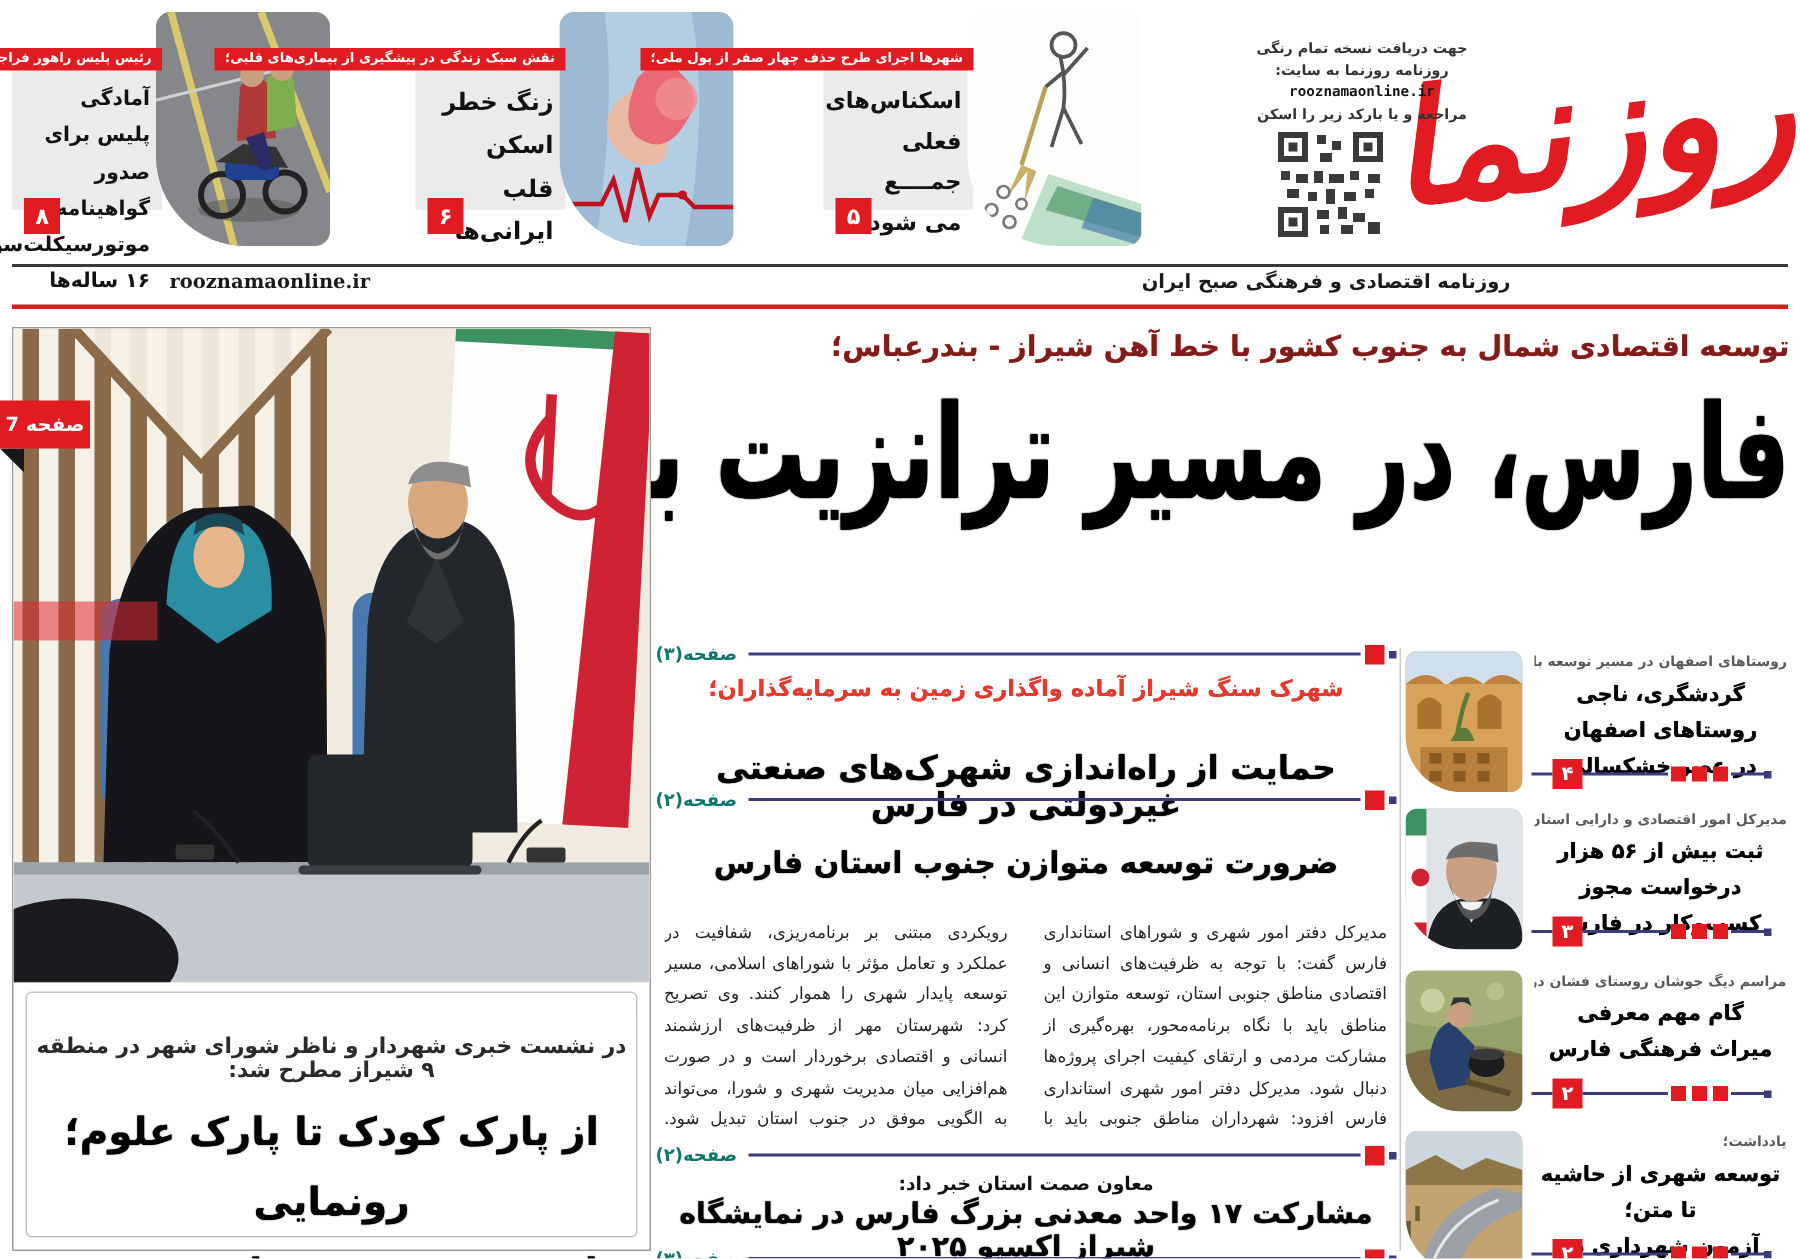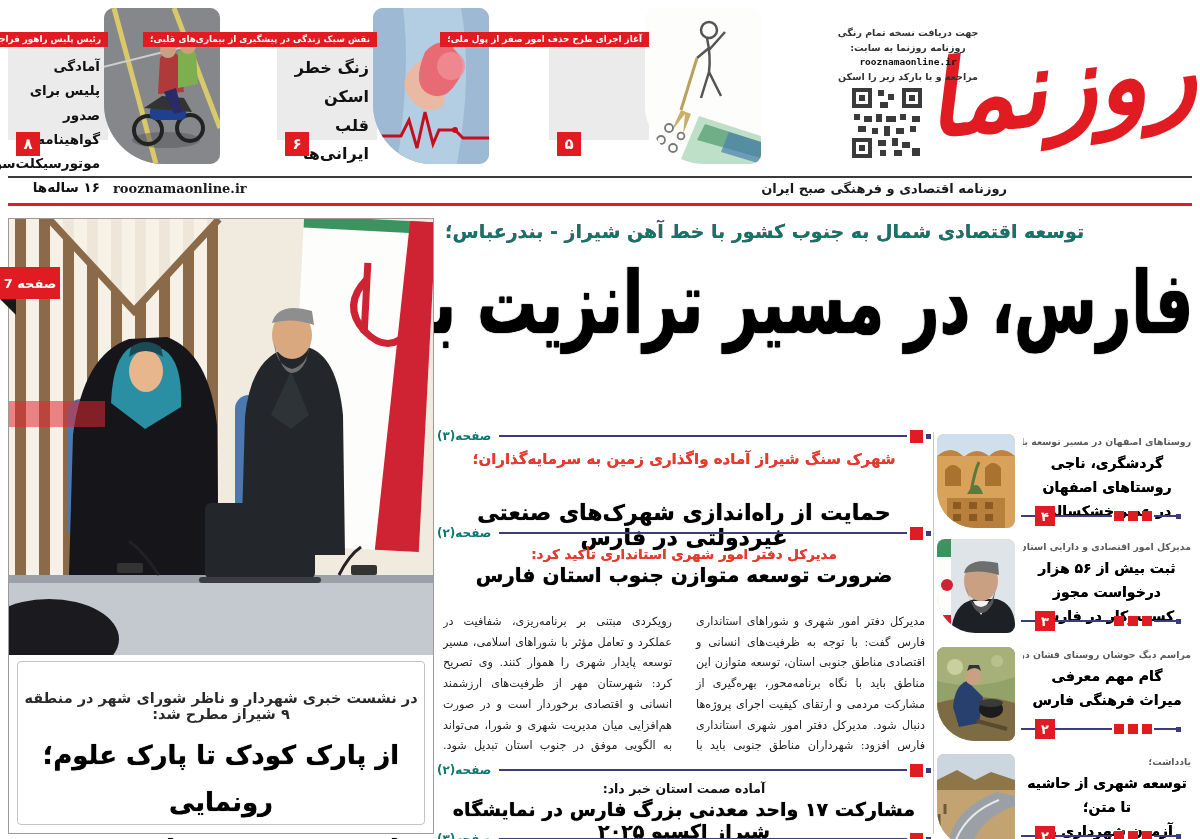--- a/index.html
+++ b/index.html
@@ -29,21 +29,21 @@
            justify-content:center;}
   
   .datebar{left:8px;right:8px;top:176px;height:25px;border-top:2px solid #3a3a3a;
            border-bottom:3px solid #e11b22;}
   .datebar span{position:absolute;top:3px;font-size:13px;font-weight:bold;color:#1a1a1a;
                 white-space:nowrap;}
   .d-tagline{right:185px;}
   .d-issue{right:500px;}
   .d-web{left:105px;font-family:"DejaVu Serif",serif;font-weight:normal;font-size:16px;top:2px;}
   
-  .lead-kicker{left:445px;top:220px;width:748px;text-align:left;color:#0f766e;
+  .lead-kicker{left:445px;top:220px;width:748px;text-align:right;color:#7f1d1d;
                font-size:19px;font-weight:bold;text-shadow:0 0 .5px #e8392e;}
   .lead-head{left:445px;top:252px;width:748px;text-align:center;color:#000;font-size:60px;
              font-weight:bold;white-space:nowrap;transform:scaleY(1.45);transform-origin:top;
              text-shadow:0 0 1px #000,.7px 0 #000;}
   
   .msep{display:flex;align-items:center;direction:rtl;gap:3px;height:16px;}
   .sqn{width:5px;height:5px;background:#3b3b7e;flex:0 0 auto;}
   .sqr{width:13px;height:13px;background:#e11b22;flex:0 0 auto;}
   .sline{flex:1;height:2px;background:#3b3b7e;}
   .slabel{color:#0f766e;font-size:12px;font-weight:bold;padding-right:5px;flex:0 0 auto;}
@@ -207,21 +207,24 @@
         <path d="M36 102 l-10 22 14 -18 -2 20 8 -20 Z" fill="#c9b069"></path>
         <g fill="none" stroke="#7a7a7a" stroke-width="1.8">
           <circle cx="24" cy="120" r="4"></circle>
             <circle cx="16" cy="132" r="4"></circle>
             <circle cx="28" cy="140" r="4"></circle>
           <circle cx="12" cy="148" r="3.4"></circle>
             <circle cx="36" cy="128" r="3.4"></circle>
         </g>
       </svg>
     </div>
-    <div class="t-kicker">آغاز اجرای طرح حذف امور صفر از پول ملی؛</div>
+    <div class="t-kicker">شهرها اجرای طرح حذف چهار صفر از پول ملی؛</div>
+    <div class="t-head pre" style="font-size:15px;">اسکناس‌های فعلی
+جمــــع
+می شود</div>
     <div class="t-badge">۵</div>
   </div>
 
   <div class="abs datebar">
     <span class="d-tagline">روزنامه اقتصادی و فرهنگی صبح ایران</span>
     <span class="d-web">rooznamaonline.ir</span>
   </div>
 
   <div class="abs lead-kicker">توسعه اقتصادی شمال به جنوب کشور با خط آهن شیراز - بندرعباس؛</div>
   <div class="abs lead-head">فارس، در مسیر ترانزیت بین‌المللی</div>
@@ -297,31 +300,30 @@
 
   <div class="abs kick-red" style="left:443px;top:450px;width:482px;font-size:15px;">شهرک سنگ شیراز آماده واگذاری زمین به سرمایه‌گذاران؛</div>
   <div class="abs head-black" style="left:443px;top:500px;width:482px;font-size:22px;">حمایت از راه‌اندازی شهرک‌های صنعتی غیردولتی در فارس</div>
   <div class="abs msep" style="left:437px;top:525px;width:494px;">
     <span class="sqn"></span>
       <span class="sqr"></span>
       <span class="sline"></span>
     <span class="slabel">صفحه(۲)</span>
   </div>
 
-  <div class="abs kick-red" style="left:443px;top:546px;width:482px;font-size:13.5px;">مدیرکل دفتر امور شهری استانداری تأکید کرد:</div>
   <div class="abs head-black" style="left:443px;top:563px;width:482px;font-size:20px;">ضرورت توسعه متوازن جنوب استان فارس</div>
   <div class="abs bodytext">مدیرکل دفتر امور شهری و شوراهای استانداری فارس گفت: با توجه به ظرفیت‌های انسانی و اقتصادی مناطق جنوبی استان، توسعه متوازن این مناطق باید با نگاه برنامه‌محور، بهره‌گیری از مشارکت مردمی و ارتقای کیفیت اجرای پروژه‌ها دنبال شود.  مدیرکل دفتر امور شهری استانداری فارس افزود: شهرداران مناطق جنوبی باید با رویکردی مبتنی بر برنامه‌ریزی، شفافیت در عملکرد و تعامل مؤثر با شوراهای اسلامی، مسیر توسعه پایدار شهری را هموار کنند.  وی تصریح کرد: شهرستان مهر از ظرفیت‌های ارزشمند انسانی و اقتصادی برخوردار است و در صورت هم‌افزایی میان مدیریت شهری و شورا، می‌تواند به الگویی موفق در جنوب استان تبدیل شود.  مدیرکل دفتر امور شهری استانداری فارس در ادامه سفر خود به شهرستان مهر، از چند پروژه عمرانی در شهرهای فال و گله‌دار بازدید کرد. این بازدید با حضور شهرداران شهرهای مهر، فال، گله‌دار و اسیر و اعضای شورای اسلامی شهر فال انجام شد.  وی اظهار کرد: پروژه‌هایی نظیر سالن تخصصی سینما، همایش و آمفی‌تئاتر، پارک فال باستان و بهسازی بلوار بزرگ فاطمه‌الزهرا (س) از جمله طرح‌هایی هستند که در صورت اجرای دقیق و بهره‌گیری از ظرفیت‌های محلی، می‌توانند نقش مؤثری در ارتقای کیفیت زندگی شهروندان ایفا کنند. مدیرکل دفتر امور شهری استانداری فارس عنوان کرد: رشد و توسعه شهرها نیازمند برنامه‌ریزی دقیق...</div>
   <div class="abs msep" style="left:437px;top:762px;width:494px;">
     <span class="sqn"></span>
       <span class="sqr"></span>
       <span class="sline"></span>
     <span class="slabel">صفحه(۲)</span>
   </div>
 
-  <div class="abs kick-dark" style="left:443px;top:781px;width:482px;font-size:12.5px;">آماده صمت استان خبر داد:</div>
+  <div class="abs kick-dark" style="left:443px;top:781px;width:482px;font-size:12.5px;">معاون صمت استان خبر داد:</div>
   <div class="abs head-black" style="left:443px;top:798px;width:482px;font-size:19px;">مشارکت ۱۷ واحد معدنی بزرگ فارس  در نمایشگاه شیراز اکسپو ۲۰۲۵</div>
   <div class="abs msep" style="left:437px;top:831px;width:494px;">
     <span class="sqn"></span>
       <span class="sqr"></span>
       <span class="sline"></span>
     <span class="slabel">صفحه(۳)</span>
   </div>
 
   <div class="abs vdivider"></div>
 

